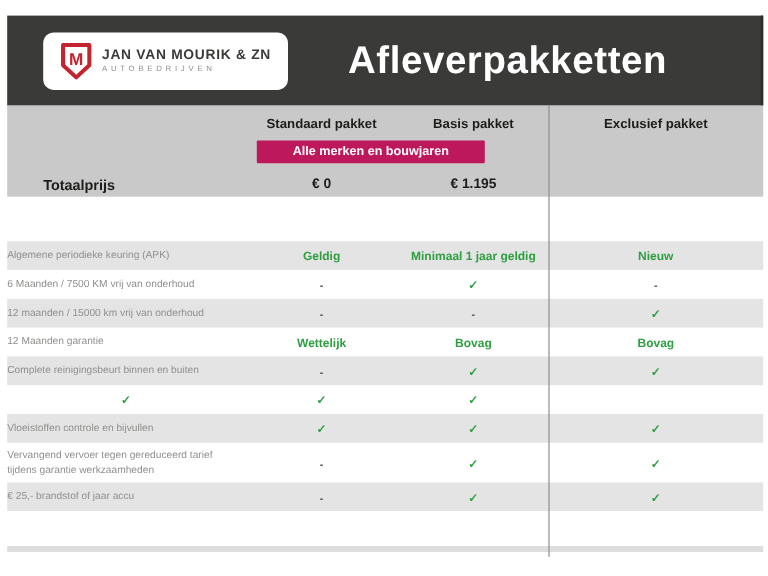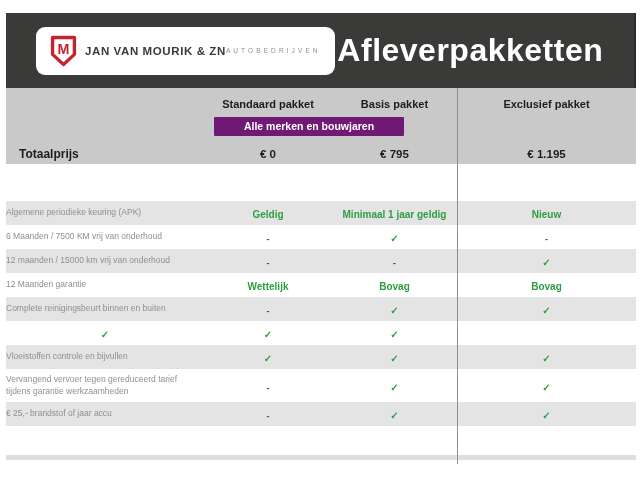--- a/index.html
+++ b/index.html
@@ -24,21 +24,21 @@
     border-radius: 9px;
     margin-left: 30px;
     height: 48px;
     padding: 0 14px;
     display: flex;
     align-items: center;
     gap: 8px;
     flex: 0 0 auto;
   }
   .shield { width: 27px; height: 32px; flex: 0 0 auto; }
-  .brand-lines { display: flex; }
+  .brand-lines { display: flex; flex-direction: column; }
   .brand-name {
     font-size: 11.5px;
     font-weight: bold;
     color: #3a3a38;
     letter-spacing: 0.6px;
     white-space: nowrap;
   }
   .brand-sub {
     font-size: 6.5px;
     color: #8f8f8d;
@@ -75,32 +75,32 @@
 
   .pkg-head { background: #c9c9c9; height: 76px; padding-top: 10px; }
   .col-title {
     text-align: center;
     font-size: 11px;
     font-weight: bold;
     color: #1d1d1b;
   }
   .badge-row { margin-top: 7px; }
   .badge {
-    background: #701a75;
+    background: #be185d;
     color: #ffffff;
     font-size: 10.5px;
     font-weight: bold;
     text-align: center;
     padding: 3px 0 4px;
     border-radius: 1px;
   }
   .badge-shared { grid-column: 2 / 4; margin: 0 53px 0 10px; }
   .badge-excl  { grid-column: 4 / 5; margin: 0 7px 0 27px; }
   .total-row { margin-top: 11px; }
-  .total-label { font-size: 12px; font-weight: bold; padding-left: 13px; }
+  .total-label { font-size: 12px; font-weight: bold; padding-left: 30px; }
   .total-val { text-align: center; font-size: 11.5px; font-weight: bold; }
 
   .head-gap { height: 37px; background: #ffffff; }
 
   .feature-row { min-height: 24px; }
   .feature-row.banded { background: #e4e4e4; }
   .feature-row.tall { min-height: 33px; }
   .feature-label {
     font-size: 8.5px;
     color: #8f8f8d;
@@ -144,21 +144,20 @@
         <div class="cell col-title">Basis pakket</div>
         <div class="cell col-title">Exclusief pakket</div>
       </div>
       <div class="grid badge-row">
         <div class="cell"></div>
         <div class="badge badge-shared">Alle merken en bouwjaren</div>
       </div>
       <div class="grid total-row">
         <div class="total-label">Totaalprijs</div>
         <div class="cell total-val">€ 0</div>
-        <div class="cell total-val">€ 795</div>
         <div class="cell total-val">€ 1.195</div>
       </div>
     </div>
 
     <div class="head-gap"></div>
 
     <div id="rows">
   <div class="grid feature-row banded">
     <div class="feature-label">Algemene periodieke keuring (APK)</div>
     <div class="cell"><span class="val-text">Geldig</span></div>

